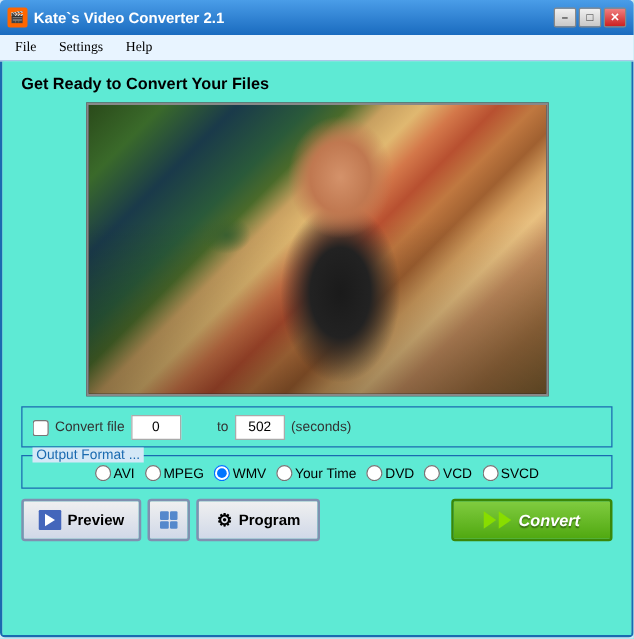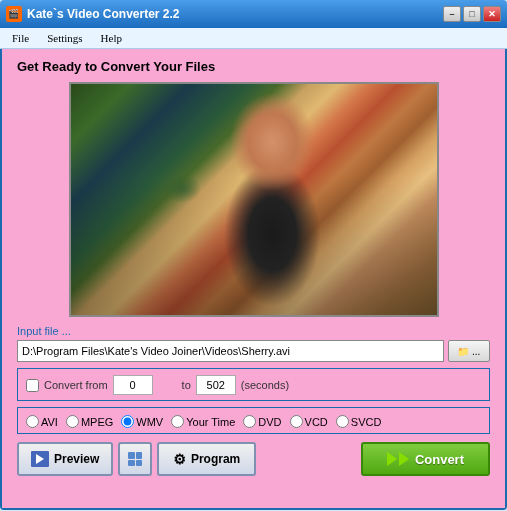--- a/index.html
+++ b/index.html
@@ -73,21 +73,21 @@
     .menu-item {
       padding: 2px 8px;
       cursor: pointer;
       border-radius: 2px;
       color: #000;
       font-family: Liberation Serif, serif;
     }
 
     
     .main-content {
-      background: #f9a8d4;
+      background: #5eead4;
       padding: 10px 15px 10px 15px;
       height: calc(511px - 28px - 24px);
     }
 
     .section-title {
       font-size: 13px;
       font-weight: bold;
       color: #000;
       margin-bottom: 8px;
     }
@@ -229,20 +229,21 @@
       padding: 0 3px;
       color: #1a6ab0;
       font-size: 11px;
     }
     .radio-row {
       display: flex;
       align-items: center;
       gap: 8px;
       flex-wrap: wrap;
       padding-top: 3px;
+      justify-content: center;
     }
     .radio-item {
       display: flex;
       align-items: center;
       gap: 2px;
       cursor: pointer;
     }
     .radio-input {
       cursor: pointer;
     }
@@ -307,20 +308,21 @@
       border: 2px solid #3a8808;
       border-radius: 3px;
       cursor: pointer;
       display: flex;
       align-items: center;
       gap: 6px;
       font-size: 13px;
       font-weight: bold;
       color: #fff;
       text-shadow: 0 1px 1px rgba(0,0,0,0.4);
+      font-style: italic;
     }
     .icon-grid {
       display: grid;
       grid-template-columns: 1fr 1fr;
       grid-template-rows: 1fr 1fr;
       gap: 1px;
       width: 14px;
       height: 14px;
     }
     .icon-grid-cell {
@@ -363,21 +365,21 @@
     }
   </style>
 </head>
 <body>
 
 <div class="title-bar">
   <div class="title-bar-left">
     <div class="title-icon">
       <span>🎬</span>
     </div>
-    <span>Kate`s Video Converter 2.2</span>
+    <span>Kate`s Video Converter 2.1</span>
   </div>
   <div class="title-bar-buttons">
     <div class="title-btn title-btn-min">–</div>
     <div class="title-btn title-btn-max">□</div>
     <div class="title-btn title-btn-close">✕</div>
   </div>
 </div>
 
 <div class="menu-bar">
   <span class="menu-item">File</span>
@@ -389,43 +391,34 @@
 <div class="main-content">
 
   <div class="section-title">Get Ready to Convert Your Files</div>
 
   <div class="video-preview">
     <div class="video-preview-img">
       <div class="person-overlay"></div>
     </div>
   </div>
 
-  <div class="field-section">
-    <span class="field-label">Input file ...</span>
-    <div class="file-input-row">
-      <input class="file-input" type="text" value="D:\Program Files\Kate's Video Joiner\Videos\Sherry.avi" style="">
-      <div class="browse-btn">
-        <span>📁</span>
-        <span>...</span>
-      </div>
-    </div>
-  </div>
 
   <div class="options-box">
     <div class="convert-from-row">
       <input type="checkbox" class="convert-checkbox" style="">
-      <span class="convert-label-text">Convert from</span>
+      <span class="convert-label-text">Convert file</span>
       <input class="convert-input" type="text" value="0" style="">
       <span class="convert-to-label">to</span>
       <input class="convert-input" type="text" value="502" style="">
       <span class="seconds-label">(seconds)</span>
     </div>
   </div>
 
   <div class="format-box">
+    <span class="format-legend">Output Format ...</span>
     <div class="radio-row">
       <label class="radio-item">
         <input type="radio" name="format" class="radio-input" style="">
         <span class="radio-label">AVI</span>
       </label>
       <label class="radio-item">
         <input type="radio" name="format" class="radio-input" style="">
         <span class="radio-label">MPEG</span>
       </label>
       <label class="radio-item">

